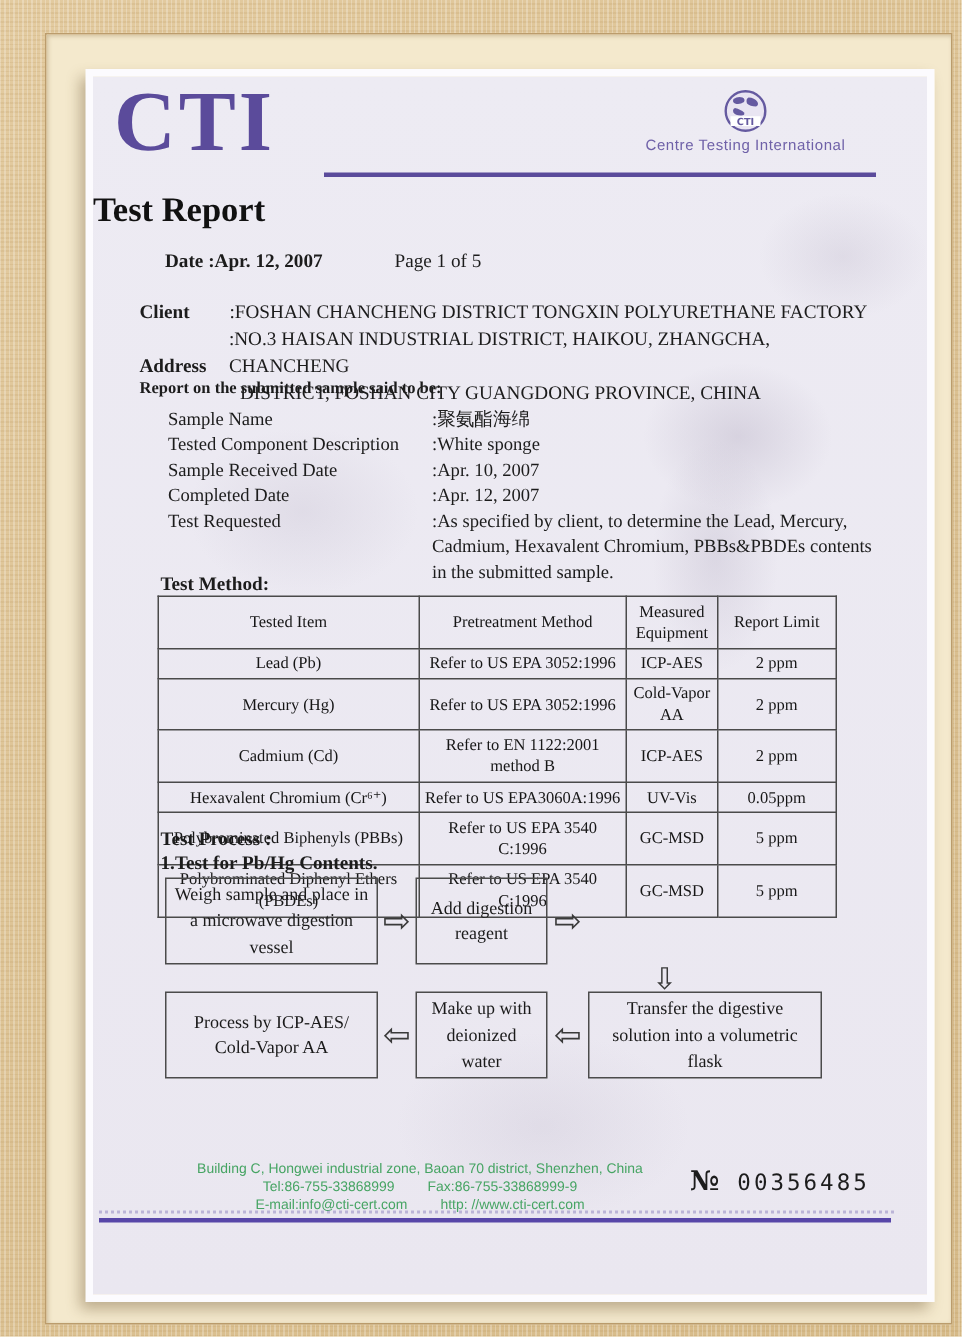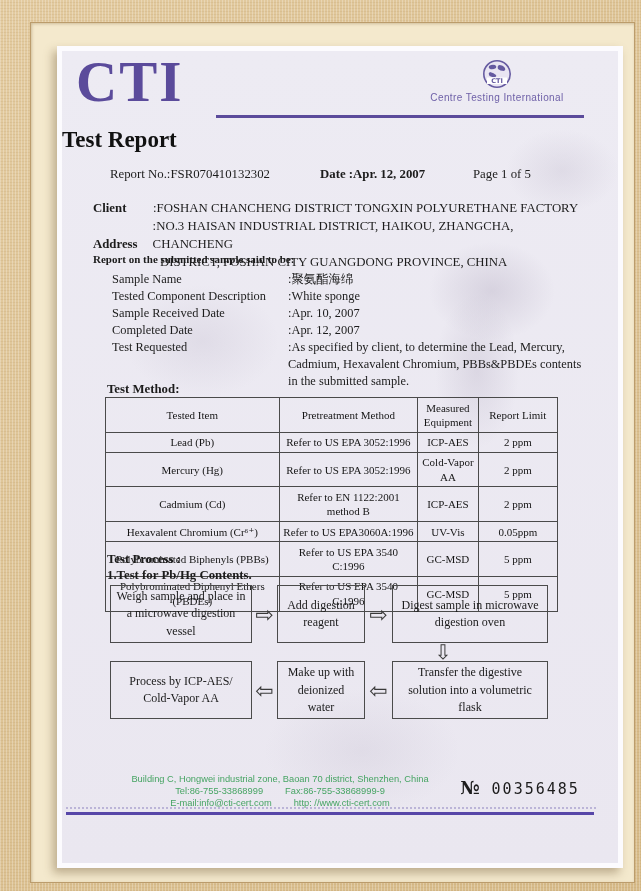--- a/index.html
+++ b/index.html
@@ -128,21 +128,20 @@
         <path d="M8 13 q4 1 6 3 q1 2 -2 2 q-4 0 -5 -2 q-1 -2 1 -3 Z" fill="#655aa0"></path>
         <rect x="5" y="18.5" width="20" height="6.5" fill="#ffffff"></rect>
         <text x="15" y="24" text-anchor="middle" font-family="DejaVu Sans, sans-serif" font-size="6.5" font-weight="bold" fill="#655aa0">CTI</text>
       </svg>
       <span class="org-name">Centre Testing International</span>
     </div>
 
     <div class="report-title">Test Report</div>
 
     <div class="meta-row">
-      <span class="meta-report-no">Report No.:FSR070410132302</span>
       <span class="meta-date">Date :Apr. 12, 2007</span>
       <span>Page 1 of 5</span>
     </div>
 
     <div class="client-block">
       <div class="client-row">
         <span class="c-label">Client</span>
         <span>:FOSHAN CHANCHENG DISTRICT TONGXIN POLYURETHANE FACTORY</span>
       </div>
       <div class="client-row">
@@ -231,21 +230,20 @@
 
     <div class="tp-heading">Test Process :</div>
     <div class="tp-step">1.Test for Pb/Hg Contents.</div>
 
     <div class="flow">
       <div class="flow-row r1">
         <div class="fbox fb1">Weigh sample and place in a microwave digestion vessel</div>
         <div class="fgap">⇨</div>
         <div class="fbox fb2">Add digestion reagent</div>
         <div class="fgap fgap2">⇨</div>
-        <div class="fbox fb3">Digest sample in microwave digestion oven</div>
       </div>
       <div class="fdown">⇩</div>
       <div class="flow-row r2">
         <div class="fbox fb1">Process by ICP-AES/ Cold-Vapor AA</div>
         <div class="fgap">⇦</div>
         <div class="fbox fb2">Make up with deionized water</div>
         <div class="fgap fgap2">⇦</div>
         <div class="fbox fb3">Transfer the digestive solution into a volumetric flask</div>
       </div>
     </div>

